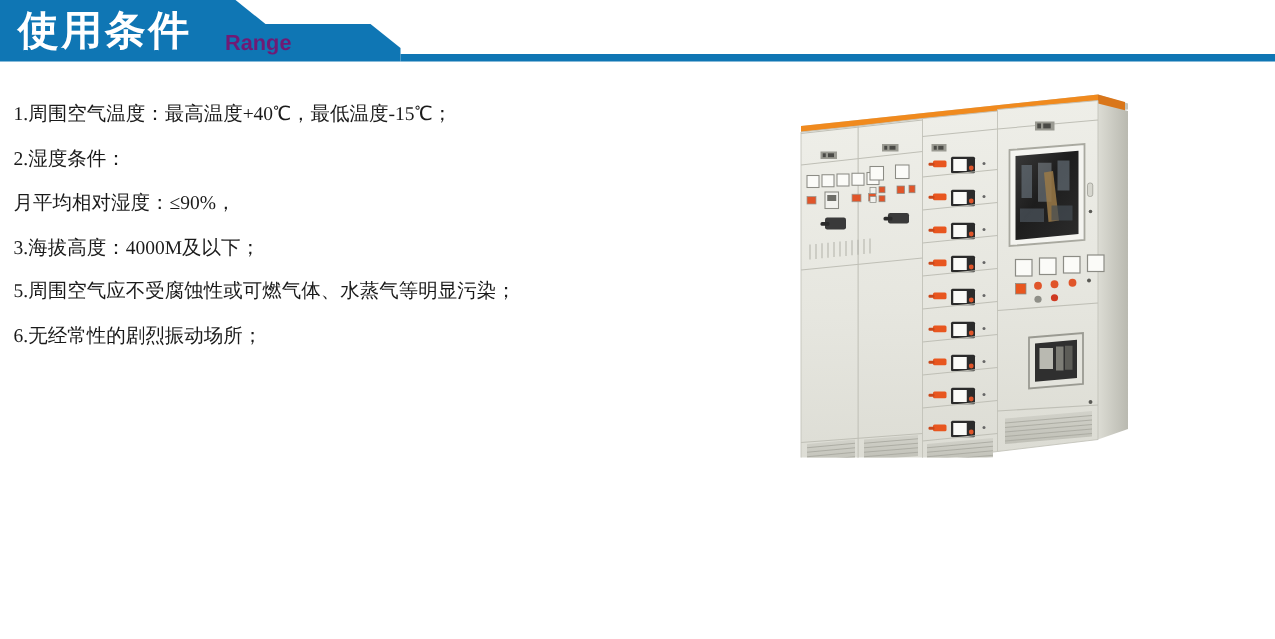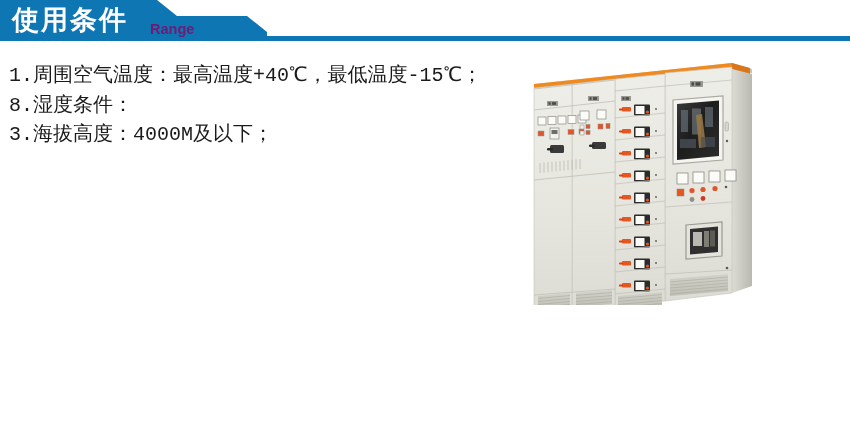--- a/index.html
+++ b/index.html
@@ -56,25 +56,25 @@
 
   
   #spec-list {
     position: absolute;
     left: 9px;
     top: 61px;
     width: 640px;
     z-index: 4;
   }
   .spec-line {
-    font-size: 20px;
+    font-size: 13px;
     line-height: 29.5px;
     color: #1a1a1a;
     white-space: nowrap;
-    font-family: Liberation Mono, monospace;
+    font-family: Liberation Serif, serif;
   }
 
   
   #product-photo {
     position: absolute;
     left: 520px;
     top: 55px;
     width: 330px;
     height: 250px;
     z-index: 2;
@@ -92,22 +92,25 @@
 
     <rect x="0" y="32" width="267" height="9" fill="#0f76b4"></rect>
     <rect x="267" y="36" width="583" height="5" fill="#0f76b4"></rect>
   </svg>
   <div id="banner-title">使用条件</div>
   <div id="banner-subtitle">Range</div>
 </div>
 
 <div id="spec-list">
   <div class="spec-line">1.周围空气温度：最高温度+40℃，最低温度-15℃；</div>
-  <div class="spec-line">8.湿度条件：</div>
+  <div class="spec-line">2.湿度条件：</div>
+  <div class="spec-line">月平均相对湿度：≤90%，</div>
   <div class="spec-line">3.海拔高度：4000M及以下；</div>
+  <div class="spec-line">5.周围空气应不受腐蚀性或可燃气体、水蒸气等明显污染；</div>
+  <div class="spec-line">6.无经常性的剧烈振动场所；</div>
 </div>
 
 <div id="product-photo">
   <svg viewBox="0 0 330 250" width="330" height="250" xmlns="http://www.w3.org/2000/svg">
     <defs>
       <linearGradient id="faceGrad" x1="0" y1="0" x2="0" y2="1">
         <stop offset="0%" stop-color="#eeeee8"></stop>
         <stop offset="55%" stop-color="#e6e6df"></stop>
         <stop offset="100%" stop-color="#dcdcd4"></stop>
       </linearGradient>

